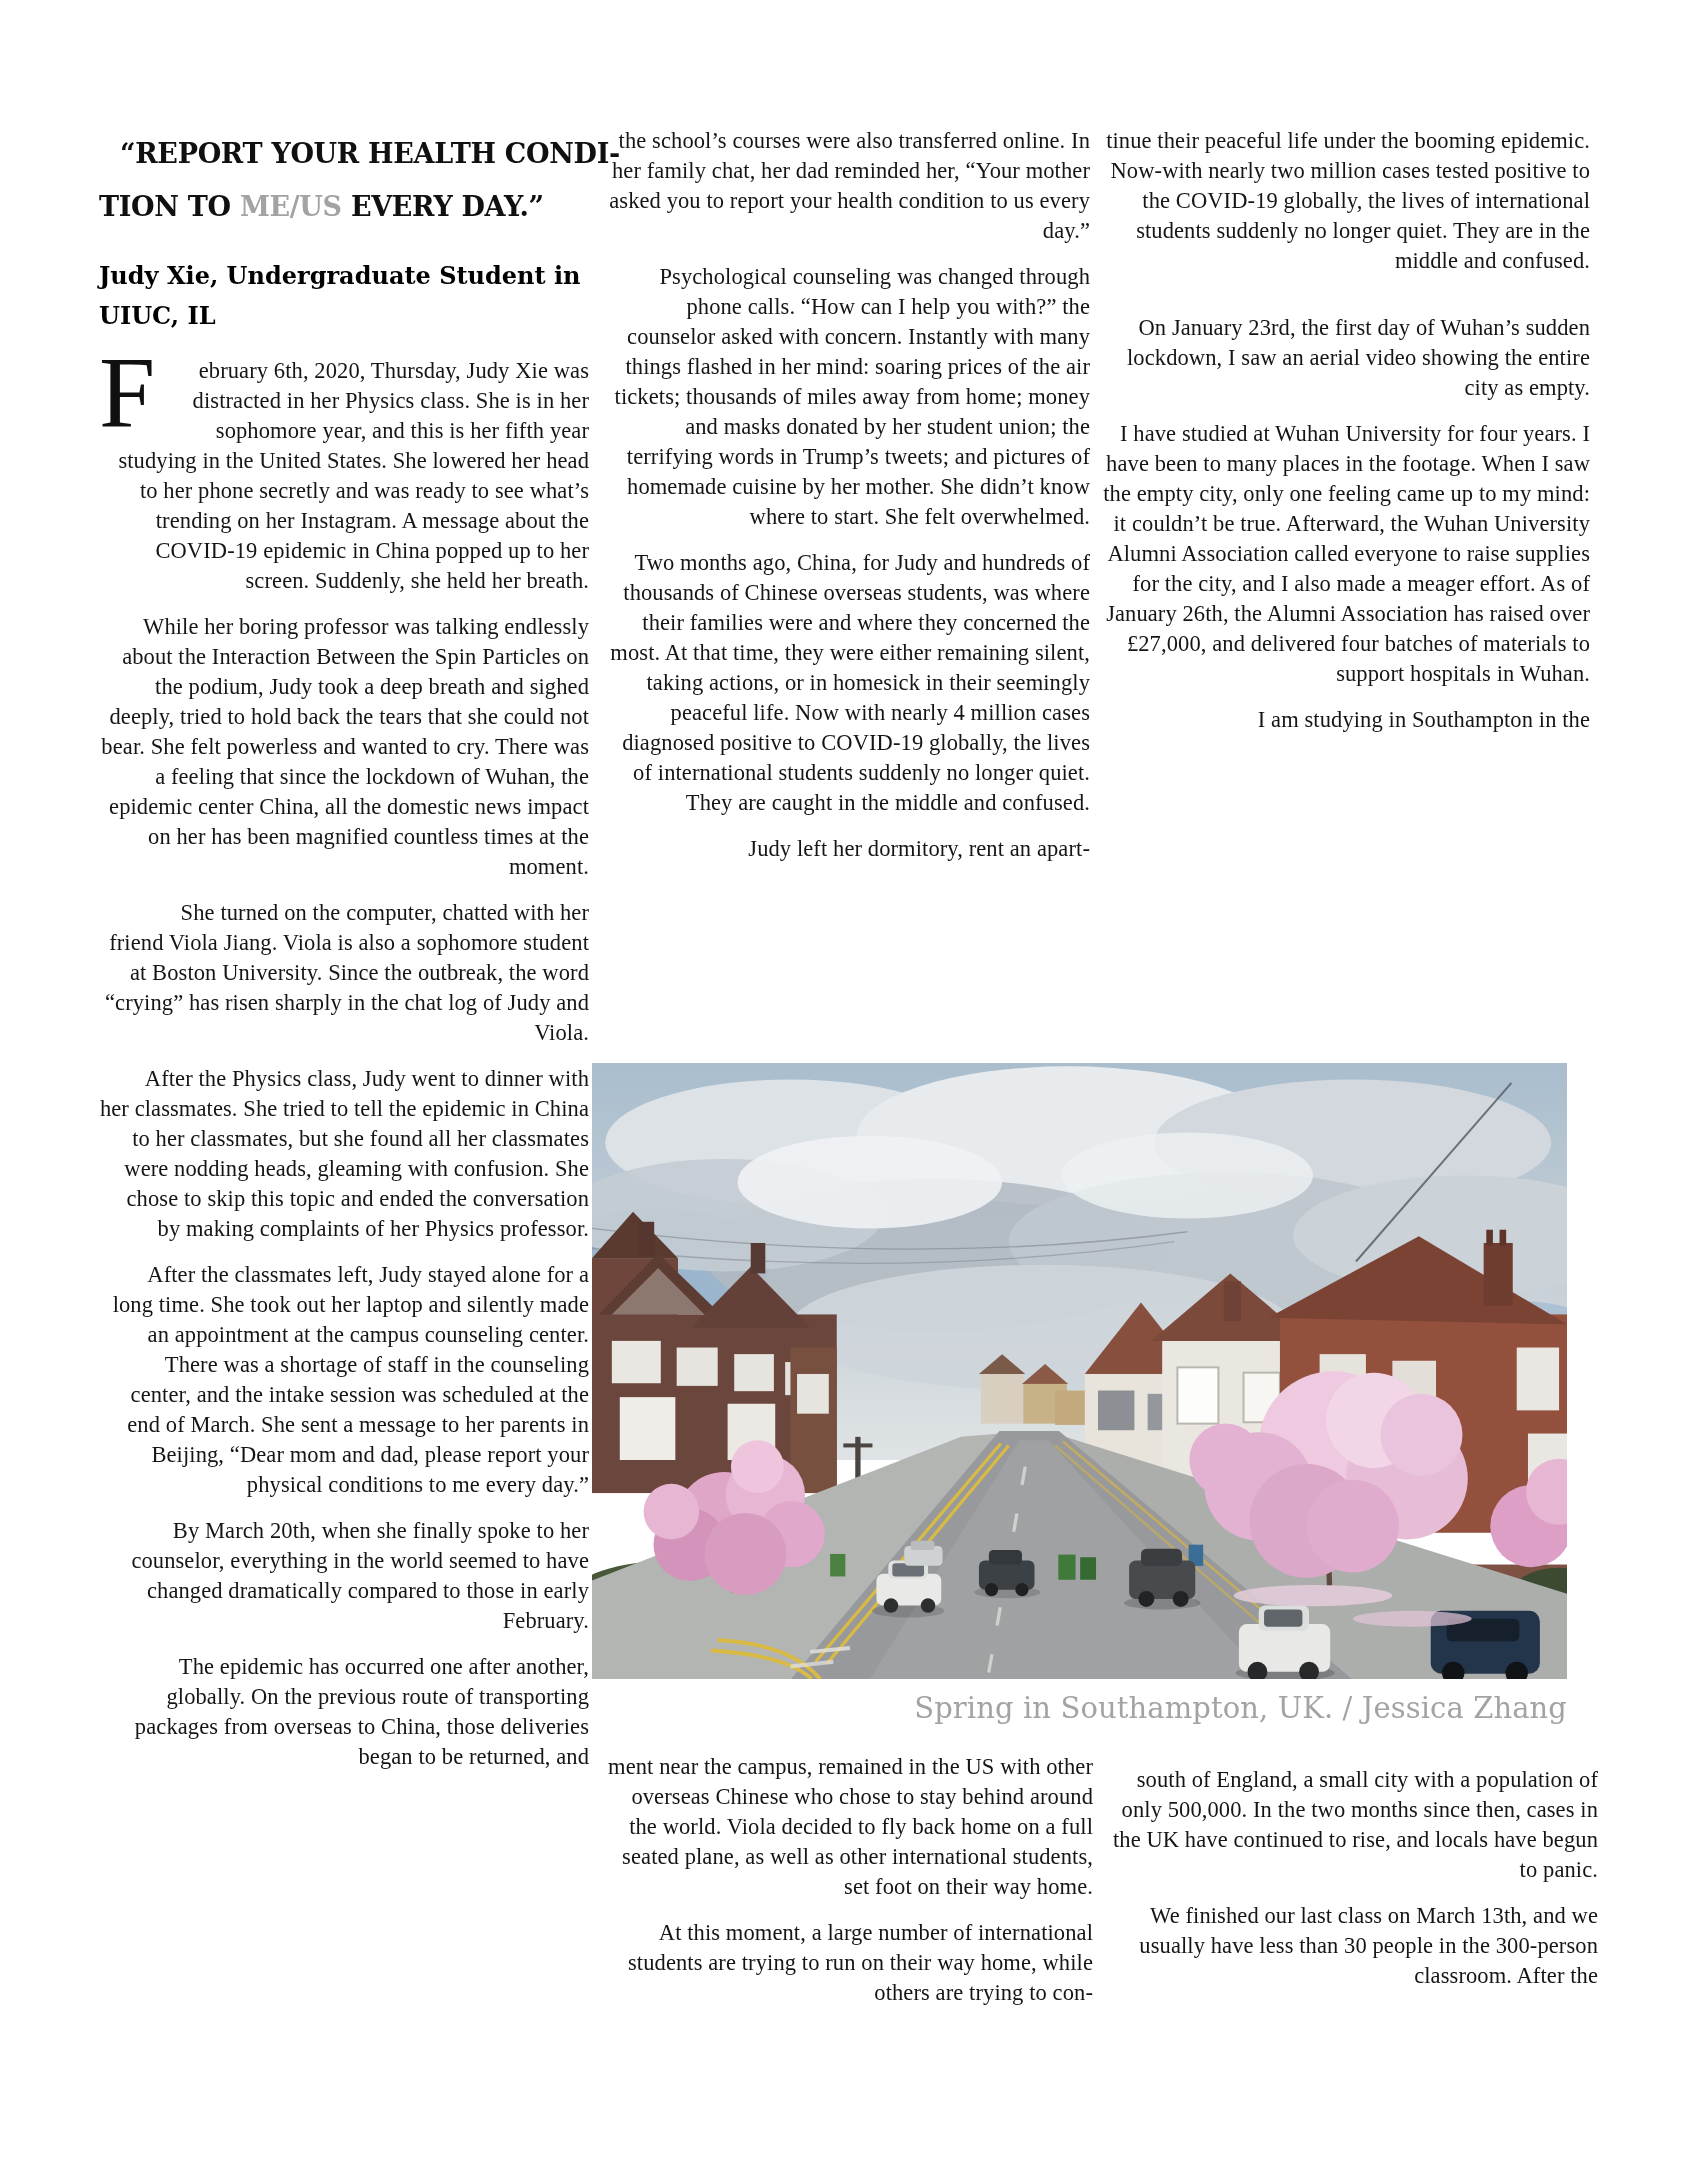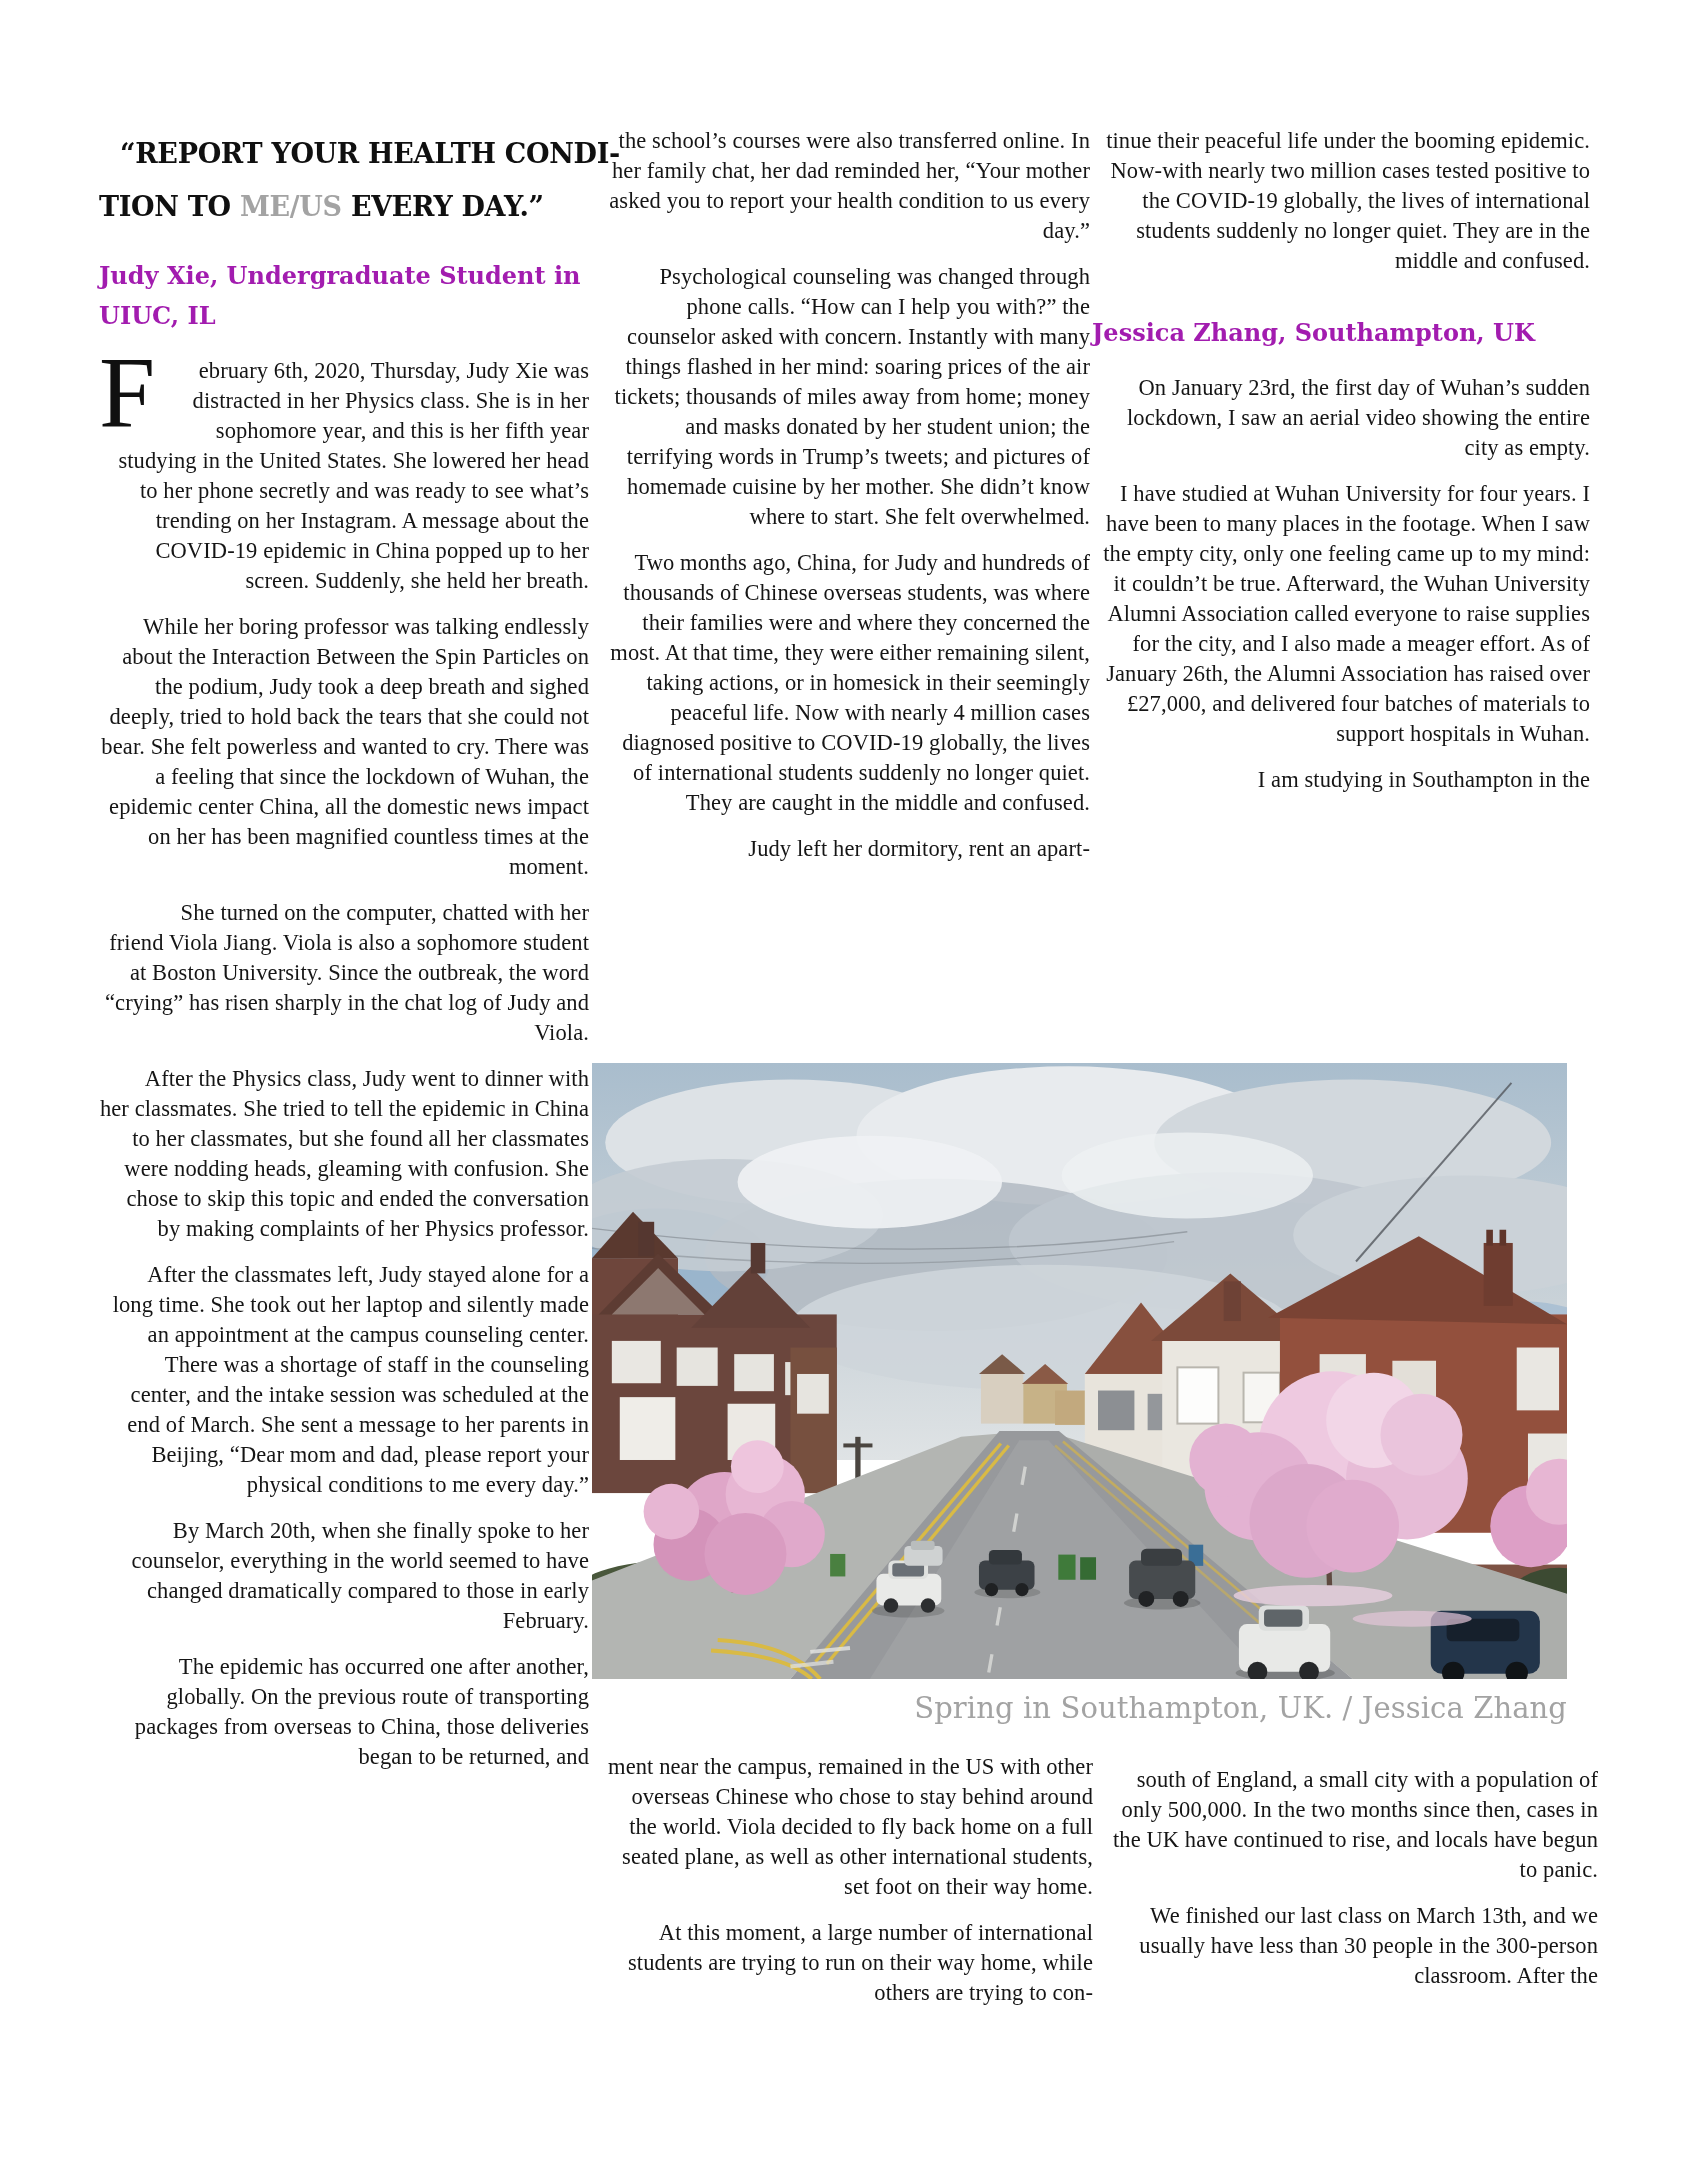--- a/index.html
+++ b/index.html
@@ -43,21 +43,21 @@
     color:#101010;
   }
   .article-heading .h-line{white-space:nowrap;}
   .article-heading .h-line.first{padding-left:21px;}
   .heading-em{color:#a3a3a3;}
   .byline{
     font-family:"DejaVu Serif", serif;
     font-weight:bold;
     font-size:24px;
     line-height:40px;
-    color:#a21caf;
+    color:#000000;
     margin:0 0 20px 0;
   }
   .section-gap{margin-top:37px;}
   .dropcap{
     float:left;
     font-family:"Liberation Serif", serif;
     font-size:101px;
     line-height:66px;
     height:64px;
     padding:4px 12px 0 0;
@@ -105,21 +105,20 @@
     <p class="body-par no-indent">the school’s courses were also transferred online. In her family chat, her dad reminded her, “Your mother asked you to report your health condition to us every day.”</p>
     <p class="body-par">Psychological counseling was changed through phone calls. “How can I help you with?” the counselor asked with concern. Instantly with many things flashed in her mind: soaring prices of the air tickets; thousands of miles away from home; money and masks donated by her student union; the terrifying words in Trump’s tweets; and pictures of homemade cuisine by her mother. She didn’t know where to start. She felt overwhelmed.</p>
     <p class="body-par">Two months ago, China, for Judy and hundreds of thousands of Chinese overseas students, was where their families were and where they concerned the most. At that time, they were either remaining silent, taking actions, or in homesick in their seemingly peaceful life. Now with nearly 4 million cases diagnosed positive to COVID-19 globally, the lives of international students suddenly no longer quiet. They are caught in the middle and confused.</p>
     <p class="body-par big-indent">Judy left her dormitory, rent an apart-</p>
   </div>
 
   <div class="col" id="col-right">
     <p class="body-par no-indent">tinue their peaceful life under the booming epidemic. Now-with nearly two million cases tested positive to the COVID-19 globally, the lives of international students suddenly no longer quiet. They are in the middle and confused.</p>
     <div class="article-heading section-gap">
     </div>
-    <div class="byline">Jessica Zhang, Southampton, UK</div>
     <p class="body-par">On January 23rd, the first day of Wuhan’s sudden lockdown, I saw an aerial video showing the entire city as empty.</p>
     <p class="body-par">I have studied at Wuhan University for four years. I have been to many places in the footage. When I saw the empty city, only one feeling came up to my mind: it couldn’t be true. Afterward, the Wuhan University Alumni Association called everyone to raise supplies for the city, and I also made a meager effort. As of January 26th, the Alumni Association has raised over £27,000, and delivered four batches of materials to support hospitals in Wuhan.</p>
     <p class="body-par">I am studying in Southampton in the</p>
   </div>
 
   <div id="photo-wrap">
     <svg viewBox="0 0 1474 931" preserveAspectRatio="none">
       <defs>
         <linearGradient id="sky" x1="0" y1="0" x2="0" y2="1">
           <stop offset="0" stop-color="#a9bdcd"></stop>

